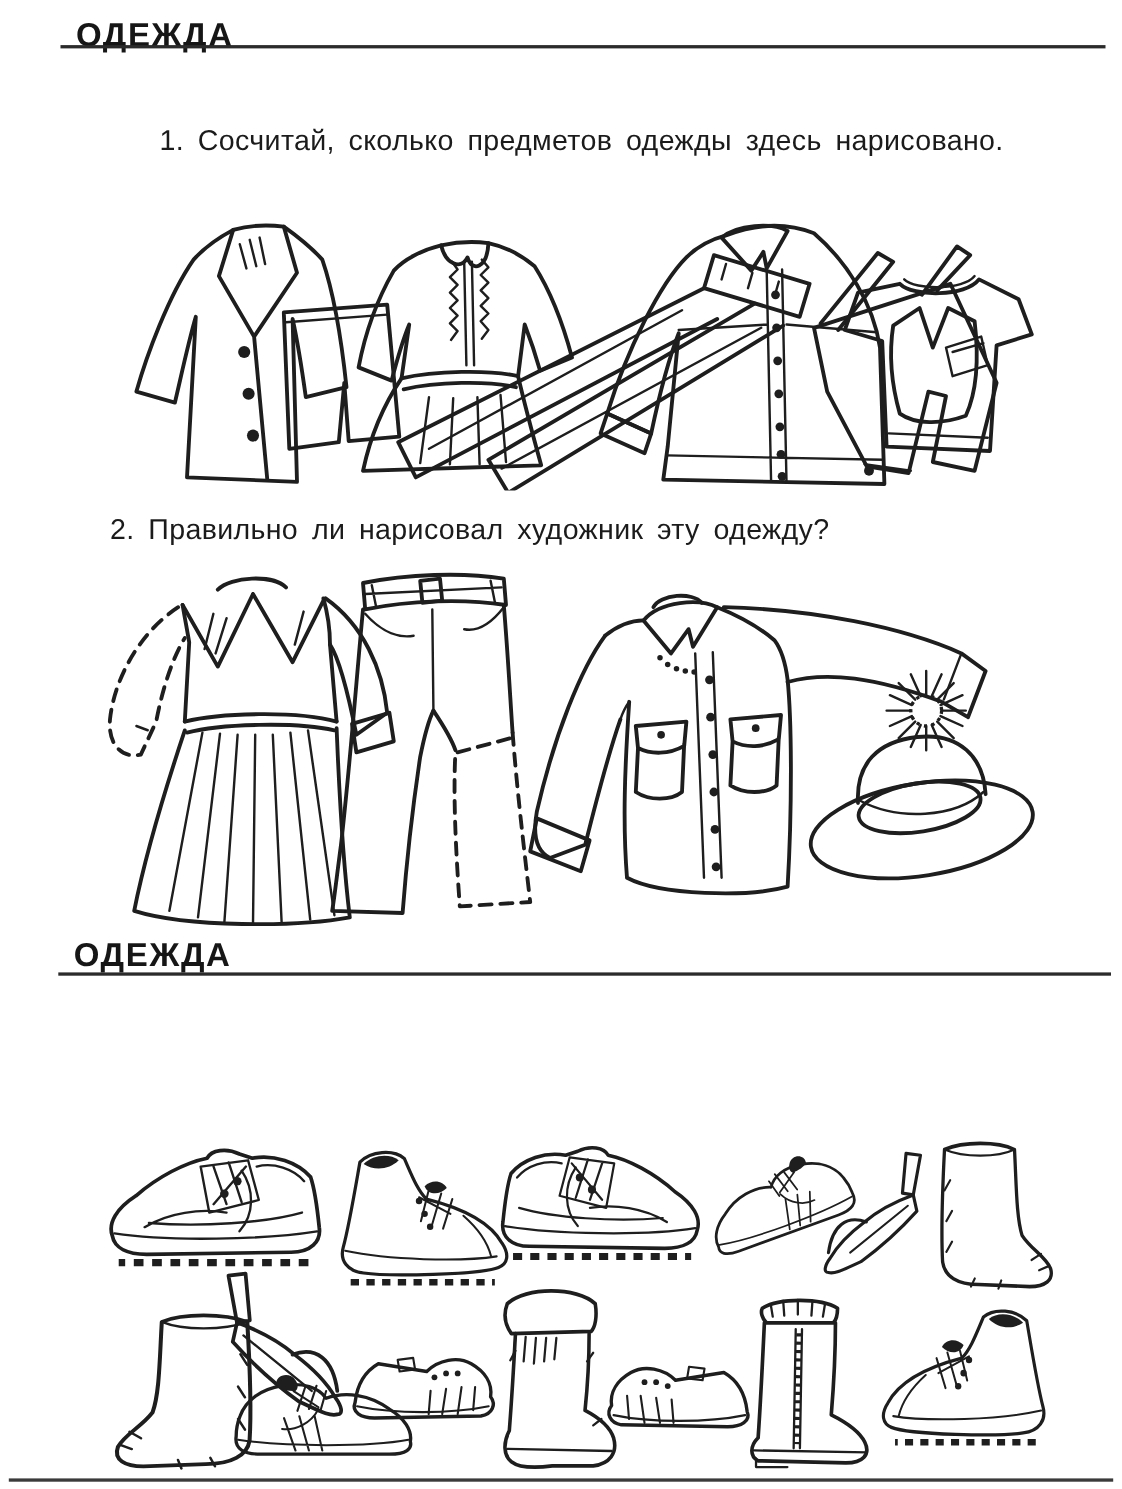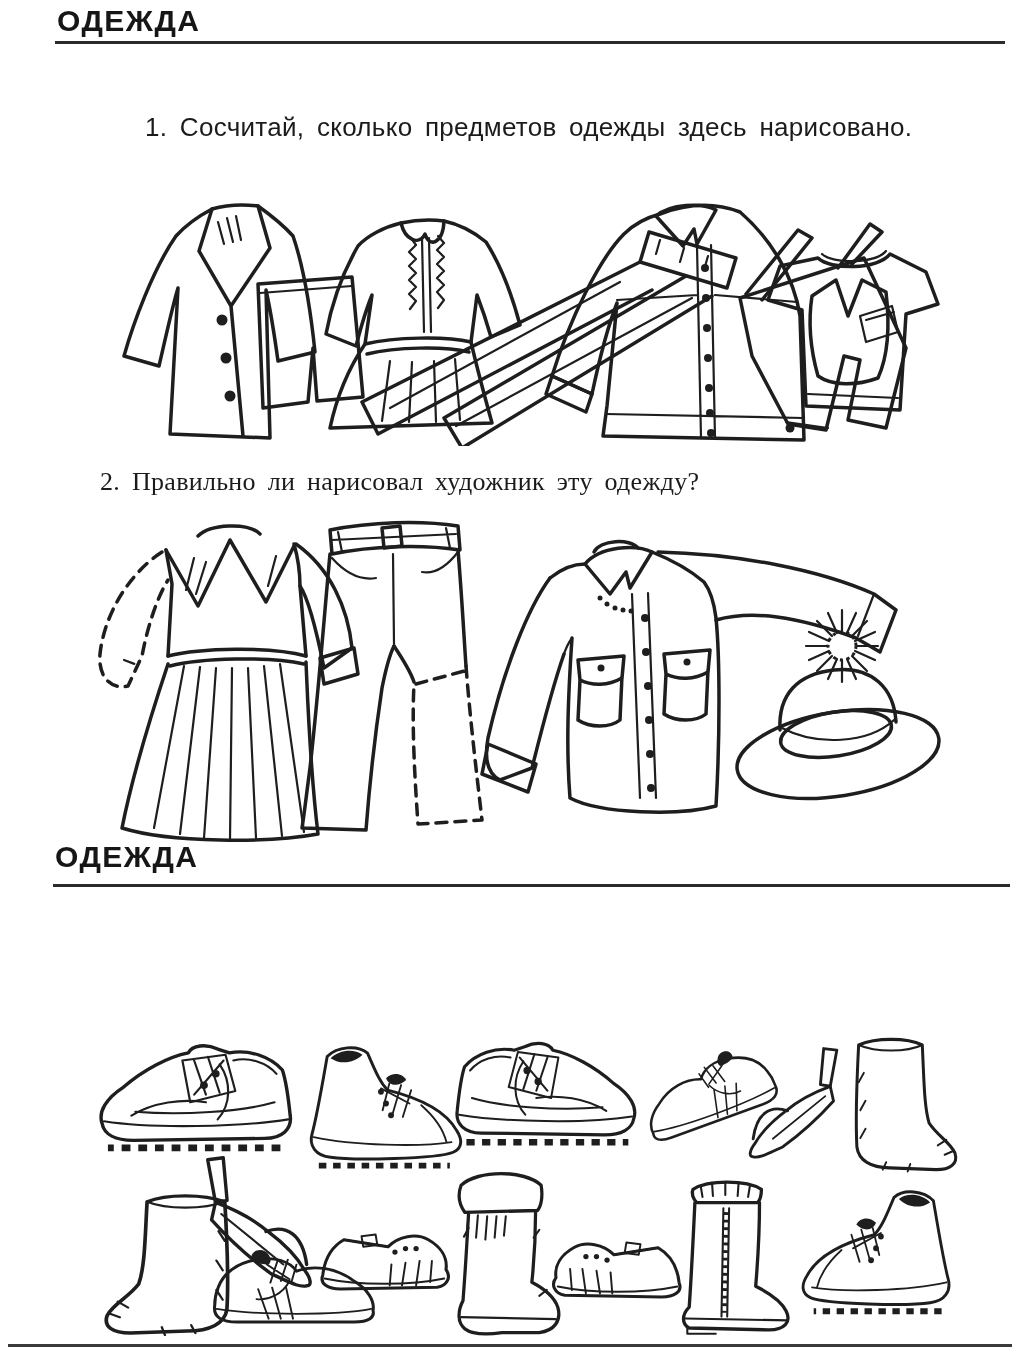--- a/index.html
+++ b/index.html
@@ -6,42 +6,42 @@
   html,body{ margin:0; padding:0; }
   body{
     width:1020px; height:1354px;
     background:var(--paper);
     font-family:"Liberation Sans", sans-serif;
     color:var(--ink);
   }
   .sheet{ position:relative; width:1020px; height:1354px; overflow:hidden; background:var(--paper); }
 
   .section-title{
-    position:absolute; margin:0;
+    position:absolute; margin:12px;
     font-size:30px; font-weight:bold; letter-spacing:1.5px;
     color:#161616;
   }
   .title-odezhda{ left:57px; top:4px; }
   .title-obuv{ left:55px; top:840px; }
 
   .rule{ position:absolute; height:3px; background:#2b2b2b; }
   .rule-1{ left:55px; top:41px; width:950px; }
   .rule-2{ left:53px; top:884px; width:957px; }
   .rule-bottom{ left:8px; top:1344px; width:1004px; height:3px; background:#3a3a3a; }
 
   .task{
     position:absolute; margin:0;
     font-size:26px; line-height:39px;
     letter-spacing:0.3px; word-spacing:5px;
     color:#1b1b1b;
   }
   .task-1{ left:57px; top:108px; width:952px;margin-left:40px; }
   .task-1 .first-line{ display:block; padding-left:48px; }
   .task-1 .second-line{ display:block; }
-  .task-2{ left:57px; top:462px; width:952px; padding-left:43px; box-sizing:border-box;font-family:Liberation Serif, serif; }
+  .task-2{ left:57px; top:462px; width:952px; padding-left:43px; box-sizing:border-box; }
   .instruction{ left:100px; top:940px; width:900px; }
 
   .fig{ position:absolute; }
   .fig-pile{ left:100px; top:196px; width:900px; height:250px; }
   .fig-task2{ left:80px; top:498px; width:880px; height:345px; }
   .fig-shoes{ left:0px; top:1000px; width:1020px; height:354px; }
 
   svg .ln{ fill:none; stroke:var(--ink); stroke-width:3.5; stroke-linecap:round; stroke-linejoin:round; }
   svg .ln2{ fill:none; stroke:var(--ink); stroke-width:2.2; stroke-linecap:round; stroke-linejoin:round; }
   svg .dash{ stroke-dasharray:11 8; }

